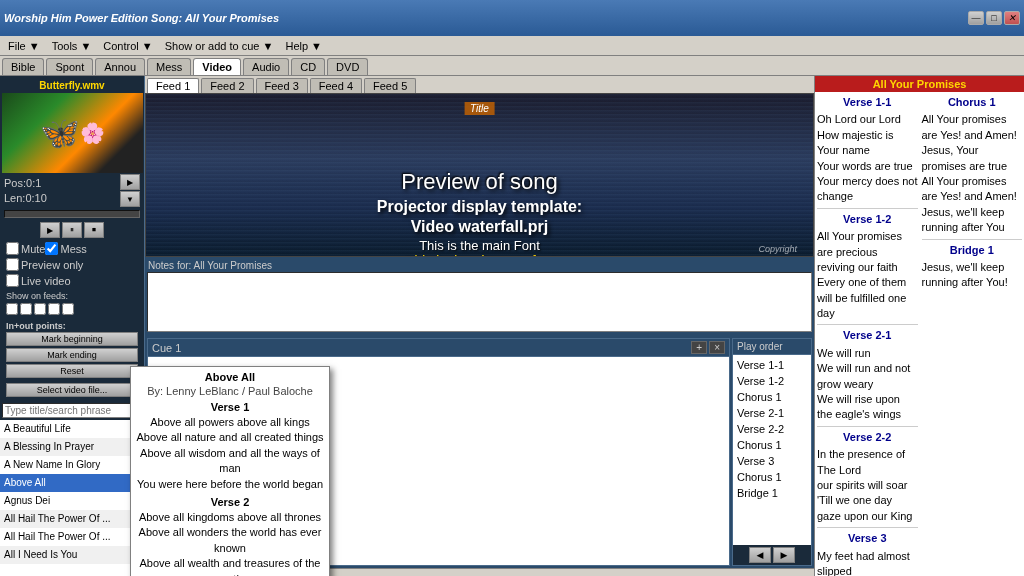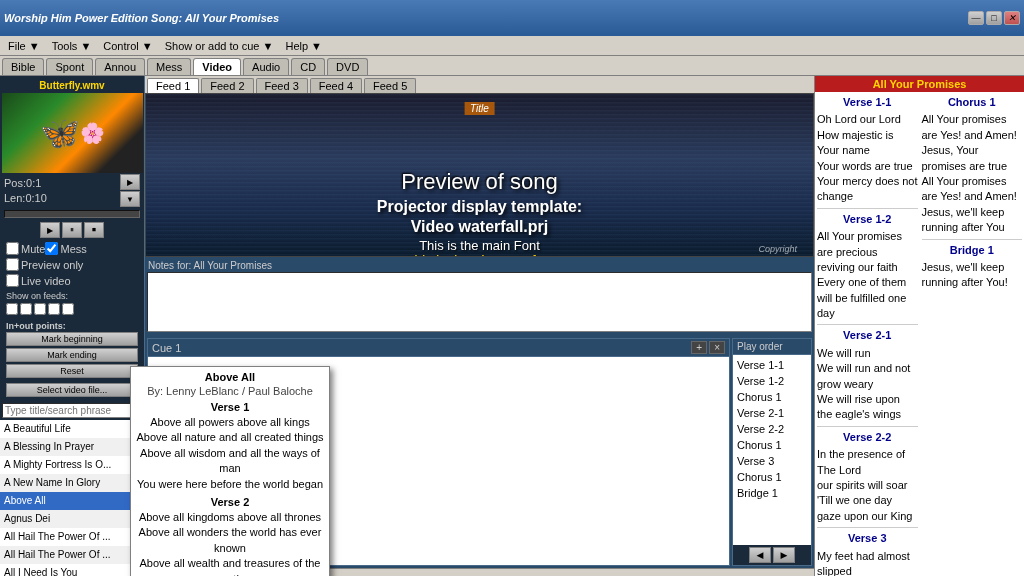--- a/index.html
+++ b/index.html
@@ -230,21 +230,20 @@
         <button class="select-video-btn">Select video file...</button>
       </div>
 
       <div class="song-list-section">
         <div class="song-search">
           <input type="text" placeholder="Type title/search phrase" style="width: 100%; background: rgb(255, 255, 255); border: 1px inset rgb(128, 128, 128); color: rgb(0, 0, 0); font-size: 10px; padding: 1px 2px;">
         </div>
         <div class="song-list">
           <div class="song-item">A Beautiful Life</div>
           <div class="song-item">A Blessing In Prayer</div>
-          <div class="song-item">A Mighty Fortress Is O...</div>
           <div class="song-item">A New Name In Glory</div>
           <div class="song-item selected">Above All</div>
           <div class="song-item">Agnus Dei</div>
           <div class="song-item">All Hail The Power Of ...</div>
           <div class="song-item">All Hail The Power Of ...</div>
           <div class="song-item">All I Need Is You</div>
 
         </div>
       </div>
     </div>

